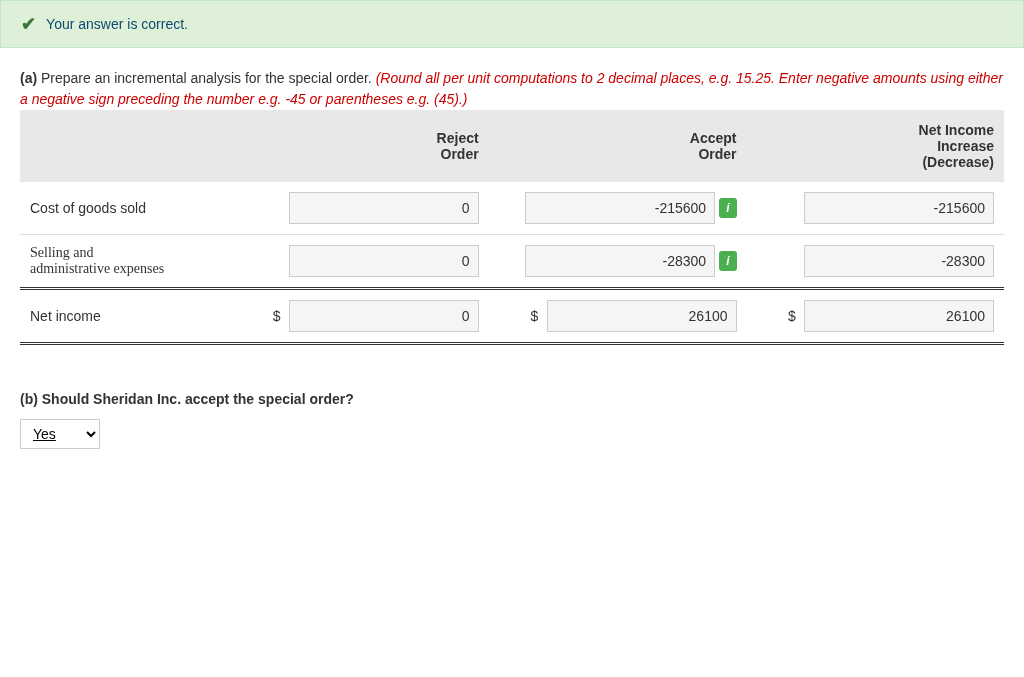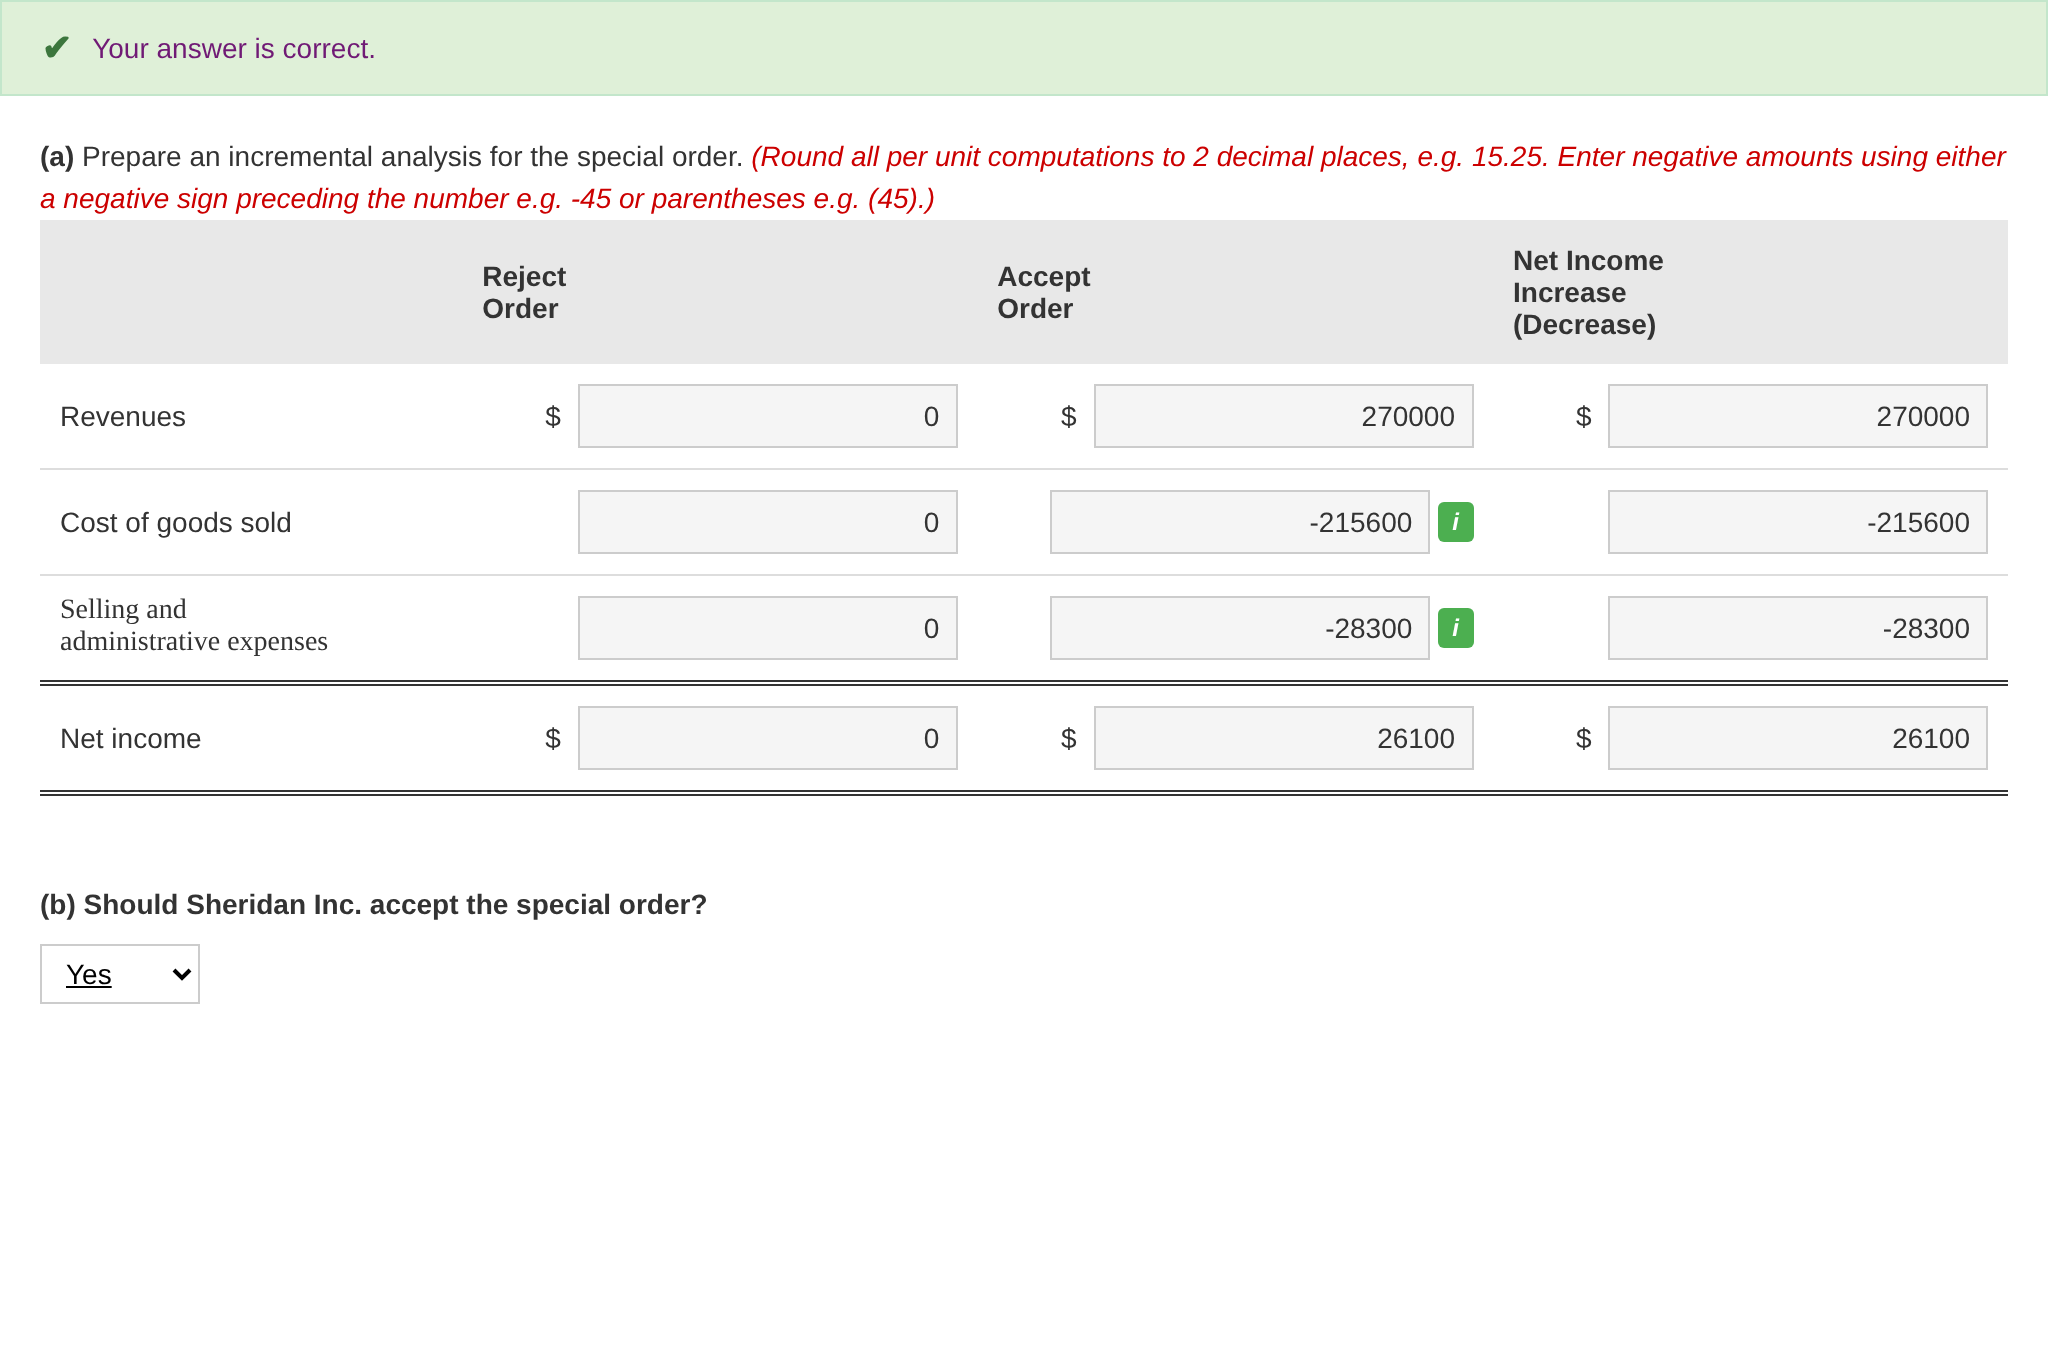--- a/index.html
+++ b/index.html
@@ -19,21 +19,21 @@
       align-items: center;
       gap: 10px;
       margin-bottom: 20px;
     }
     .correct-banner .check-icon {
       color: #3c763d;
       font-size: 18px;
       font-weight: bold;
     }
     .correct-banner .correct-text {
-      color: #701a75;
+      color: #0c4a6e;
       font-size: 14px;
     }
 
     .page-content {
       padding: 0 20px 20px 20px;
     }
 
     .instructions {
       font-size: 14px;
       line-height: 1.5;
@@ -62,21 +62,21 @@
       width: 220px;
     }
 
     .col-reject, .col-accept, .col-net {
       width: 260px;
       text-align: center;
     }
 
     .analysis-table thead th {
       font-weight: bold;
-      text-align: left;
+      text-align: right;
       background-color: #e8e8e8;
       padding: 12px 10px;
       font-size: 14px;
     }
 
     .analysis-table thead th.col-label {
       background-color: #e8e8e8;
     }
 
     .row-data td {
@@ -162,42 +162,20 @@
   <table class="analysis-table">
     <thead>
       <tr>
         <th class="col-label"></th>
         <th class="col-reject">Reject<br>Order</th>
         <th class="col-accept">Accept<br>Order</th>
         <th class="col-net net-income-col">Net Income<br>Increase<br>(Decrease)</th>
       </tr>
     </thead>
     <tbody id="table-body">
-    <tr class="row-data">
-          <td style="font-size: 14px;">Revenues</td>
-          <td>
-      <div class="input-cell" style="justify-content: flex-end; align-items: center; gap: 4px;">
-        <span class="dollar-sign">$</span>
-        <div class="field-input" style="text-align:right; display:inline-flex; align-items:center; justify-content:flex-end;">0</div>
-      </div>
-          </td>
-          <td>
-      <div class="input-cell" style="justify-content: flex-end; align-items: center; gap: 4px;">
-        <span class="dollar-sign">$</span>
-        <div class="field-input" style="text-align:right; display:inline-flex; align-items:center; justify-content:flex-end;">270000</div>
-
-      </div>
-          </td>
-          <td>
-      <div class="input-cell" style="justify-content: flex-end; align-items: center; gap: 4px;">
-        <span class="dollar-sign">$</span>
-        <div class="field-input" style="text-align:right; display:inline-flex; align-items:center; justify-content:flex-end;">270000</div>
-      </div>
-          </td>
-        </tr>
         <tr class="row-data">
           <td style="font-size: 14px;">Cost of goods sold</td>
           <td>
       <div class="input-cell" style="justify-content: flex-end; align-items: center; gap: 4px;">
 
         <div class="field-input" style="text-align:right; display:inline-flex; align-items:center; justify-content:flex-end;">0</div>
       </div>
           </td>
           <td>
       <div class="input-cell" style="justify-content: flex-end; align-items: center; gap: 4px;">

